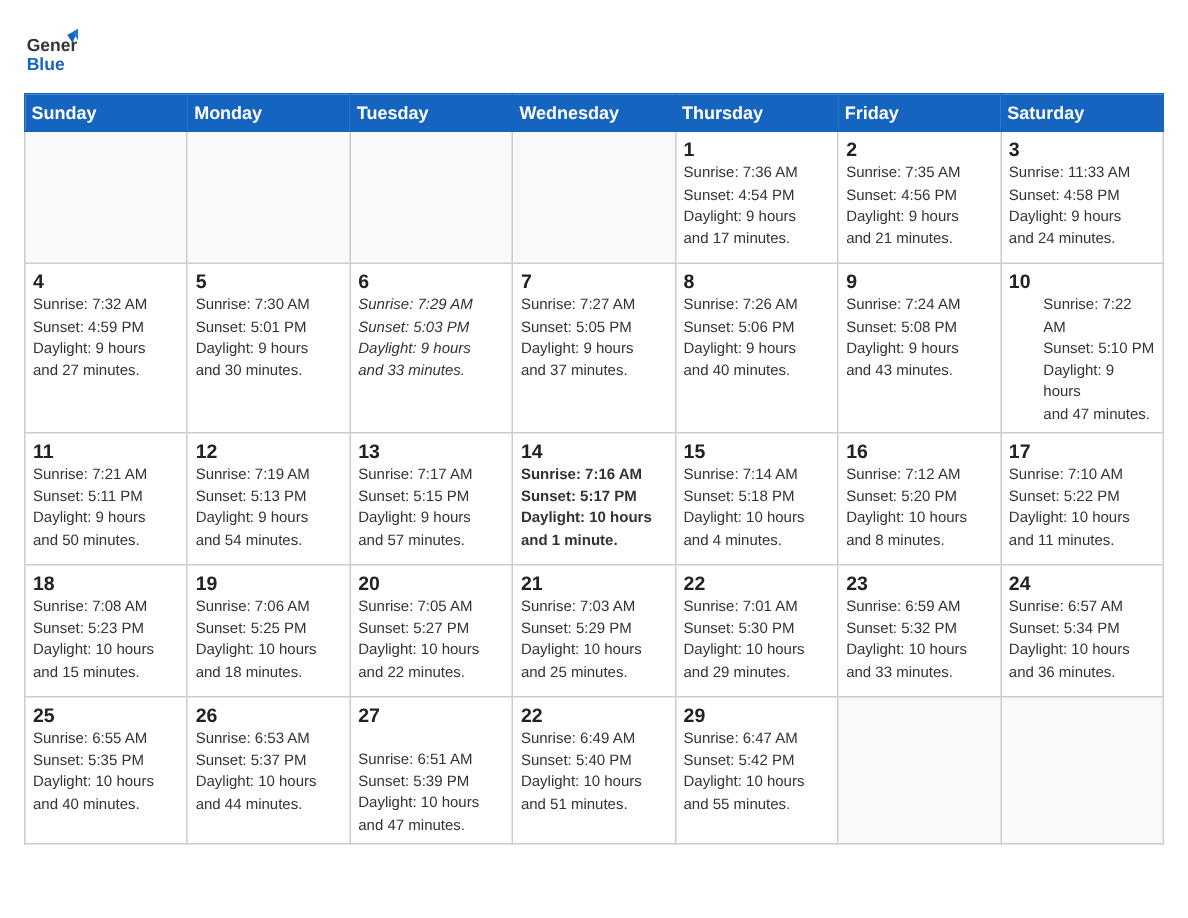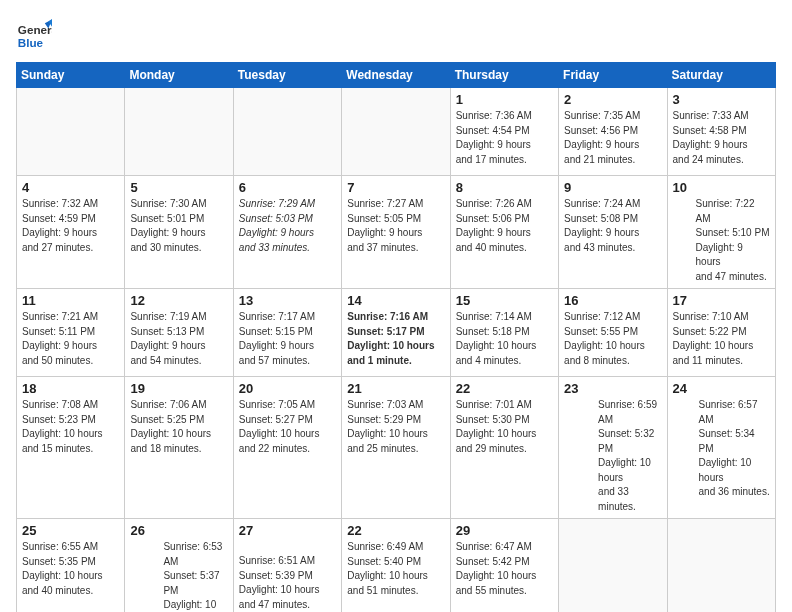--- a/index.html
+++ b/index.html
@@ -124,21 +124,21 @@
         </td>
         <td>
           <div class="day-num">2</div>
           <div class="day-info" style="white-space: pre-line;">Sunrise: 7:35 AM
 Sunset: 4:56 PM
 Daylight: 9 hours
 and 21 minutes.</div>
         </td>
         <td>
           <div class="day-num">3</div>
-          <div class="day-info" style="white-space: pre-line;">Sunrise: 7:33 AM
+          <div class="day-info" style="white-space: pre-line;">Sunrise: 11:33 AM
 Sunset: 4:58 PM
 Daylight: 9 hours
 and 24 minutes.</div>
         </td>
       </tr>
       <tr>
         <td>
           <div class="day-num">4</div>
           <div class="day-info" style="white-space: pre-line;">Sunrise: 7:32 AM
 Sunset: 4:59 PM
@@ -220,21 +220,21 @@
         <td>
           <div class="day-num">15</div>
           <div class="day-info" style="white-space: pre-line;">Sunrise: 7:14 AM
 Sunset: 5:18 PM
 Daylight: 10 hours
 and 4 minutes.</div>
         </td>
         <td>
           <div class="day-num">16</div>
           <div class="day-info" style="white-space: pre-line;">Sunrise: 7:12 AM
-Sunset: 5:55 PM
+Sunset: 5:20 PM
 Daylight: 10 hours
 and 8 minutes.</div>
         </td>
         <td>
           <div class="day-num">17</div>
           <div class="day-info" style="white-space: pre-line;">Sunrise: 7:10 AM
 Sunset: 5:22 PM
 Daylight: 10 hours
 and 11 minutes.</div>
         </td>
@@ -270,44 +270,44 @@
         </td>
         <td>
           <div class="day-num">22</div>
           <div class="day-info" style="white-space: pre-line;">Sunrise: 7:01 AM
 Sunset: 5:30 PM
 Daylight: 10 hours
 and 29 minutes.</div>
         </td>
         <td>
           <div class="day-num">23</div>
-          <div class="day-info" style="white-space: pre-line; margin-left: 34px;">Sunrise: 6:59 AM
+          <div class="day-info" style="white-space: pre-line;">Sunrise: 6:59 AM
 Sunset: 5:32 PM
 Daylight: 10 hours
 and 33 minutes.</div>
         </td>
         <td>
           <div class="day-num">24</div>
-          <div class="day-info" style="white-space: pre-line; margin-left: 26px;">Sunrise: 6:57 AM
+          <div class="day-info" style="white-space: pre-line;">Sunrise: 6:57 AM
 Sunset: 5:34 PM
 Daylight: 10 hours
 and 36 minutes.</div>
         </td>
       </tr>
       <tr>
         <td>
           <div class="day-num">25</div>
           <div class="day-info" style="white-space: pre-line;">Sunrise: 6:55 AM
 Sunset: 5:35 PM
 Daylight: 10 hours
 and 40 minutes.</div>
         </td>
         <td>
           <div class="day-num">26</div>
-          <div class="day-info" style="white-space: pre-line; margin-left: 33px;">Sunrise: 6:53 AM
+          <div class="day-info" style="white-space: pre-line;">Sunrise: 6:53 AM
 Sunset: 5:37 PM
 Daylight: 10 hours
 and 44 minutes.</div>
         </td>
         <td>
           <div class="day-num">27</div>
           <div class="day-info" style="white-space: pre-line; margin-top: 16px;">Sunrise: 6:51 AM
 Sunset: 5:39 PM
 Daylight: 10 hours
 and 47 minutes.</div>

